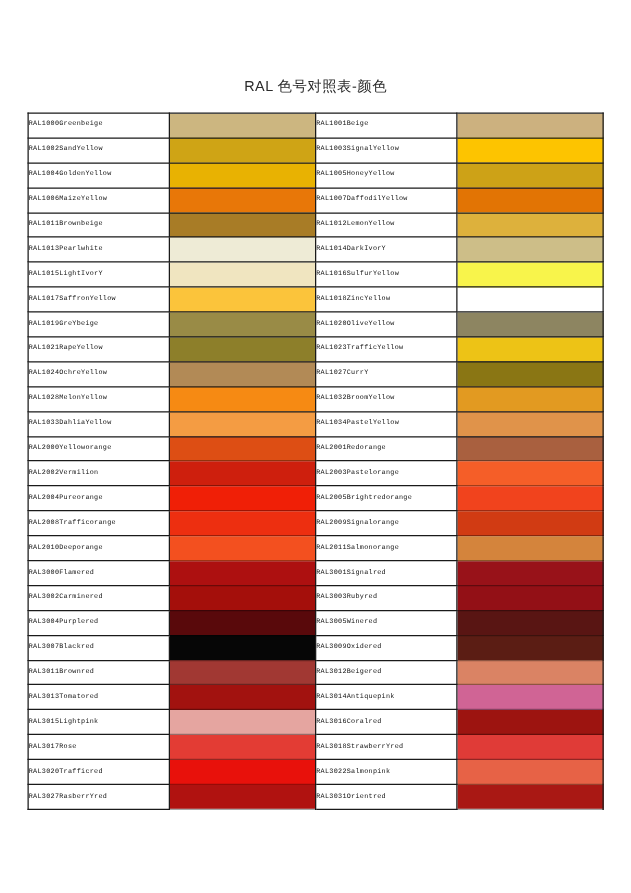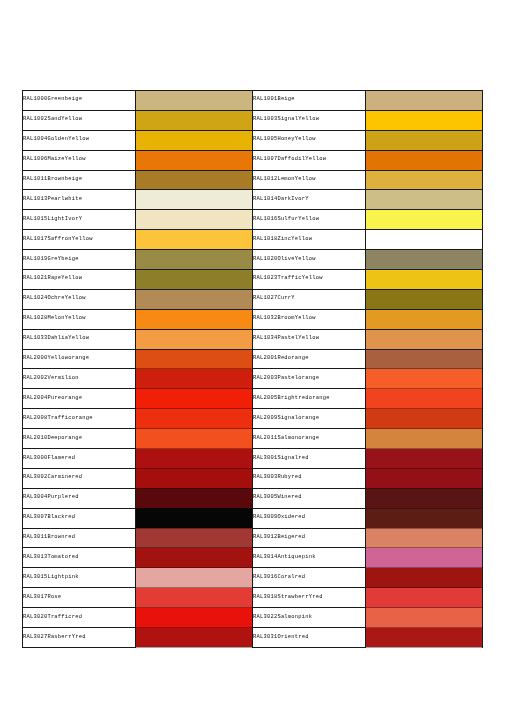--- a/index.html
+++ b/index.html
@@ -72,20 +72,21 @@
   td.swatch.seam {
     border-top-color: rgba(0,0,0,0.35);
     border-bottom-color: rgba(0,0,0,0.35);
   }
 </style>
 </head>
 <body>
 
 <div id="page">
 
+  <div id="doc-title">RAL 色号对照表-颜色</div>
 
   <div id="table-wrap">
     <table class="ral">
       <tbody>
           <tr>
             <td class="name"><span>RAL1000Greenbeige</span></td>
             <td class="swatch" style="background: rgb(204, 182, 128);"></td>
             <td class="name"><span>RAL1001Beige</span></td>
             <td class="swatch" style="background: rgb(204, 177, 127);"></td>
           </tr>

